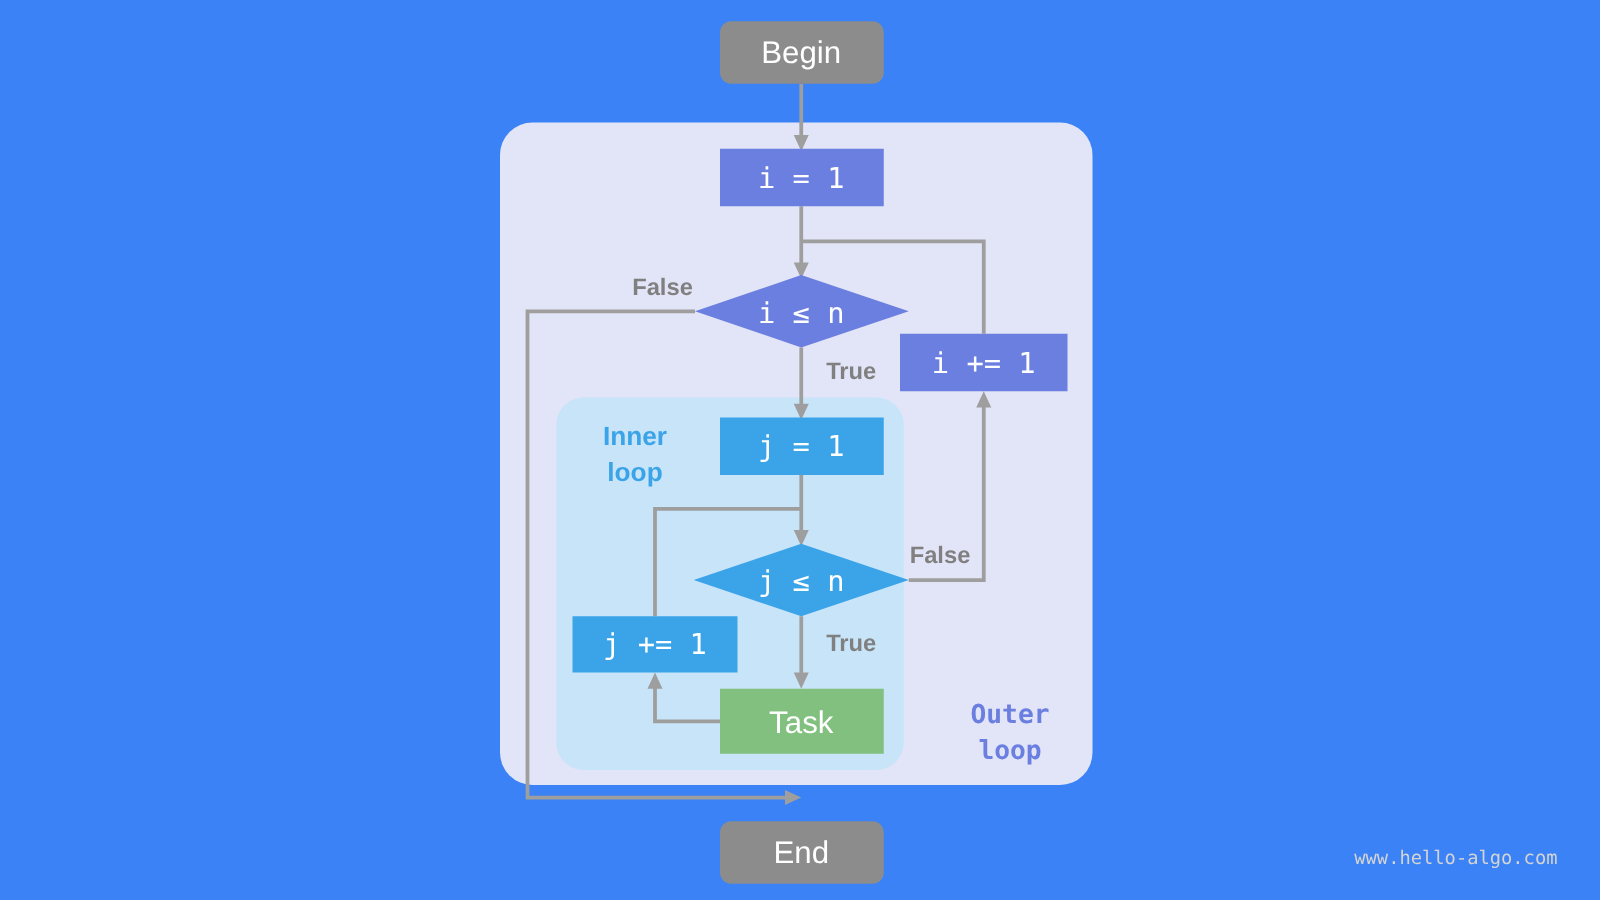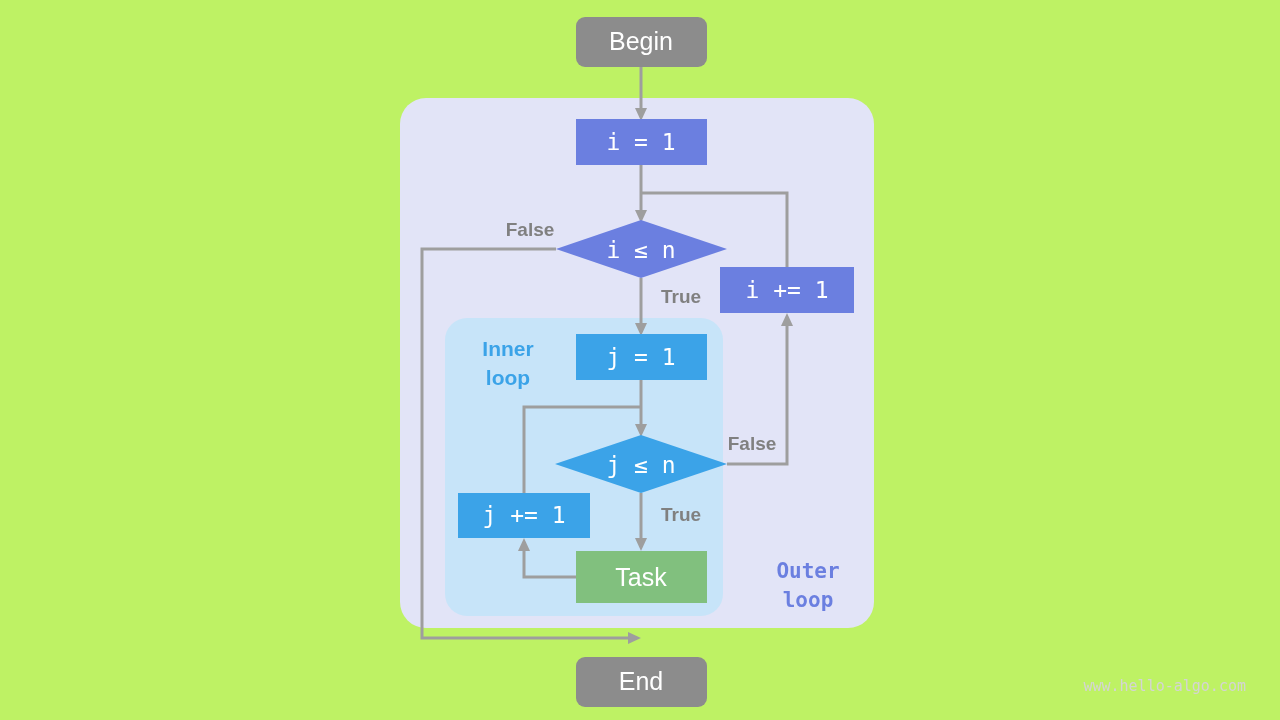--- a/index.html
+++ b/index.html
@@ -10,21 +10,21 @@
   body {
     width: 1280px;
     height: 720px;
     overflow: hidden;
     font-family: "Liberation Sans", sans-serif;
   }
   #canvas {
     position: relative;
     width: 1280px;
     height: 720px;
-    background: #bef264;
+    background: #3b82f6;
   }
   svg.flow {
     position: absolute;
     left: 0;
     top: 0;
     width: 1280px;
     height: 720px;
   }
   .node-label-sans {
     font-family: "Liberation Sans", sans-serif;

